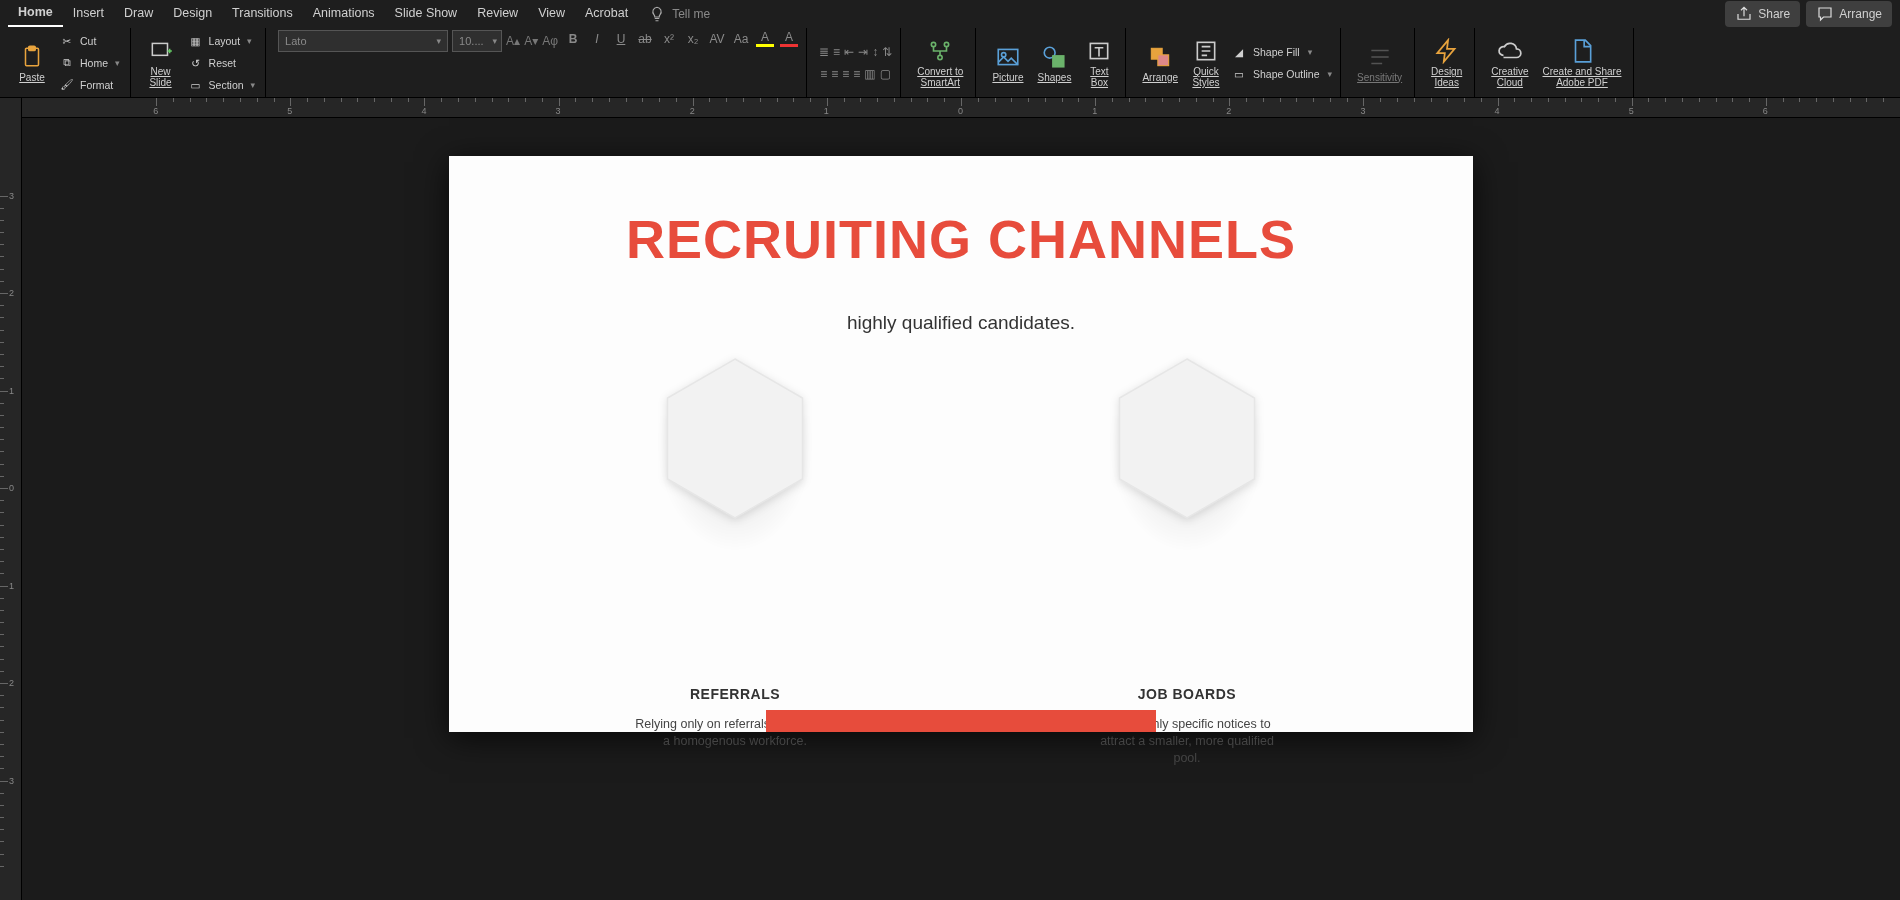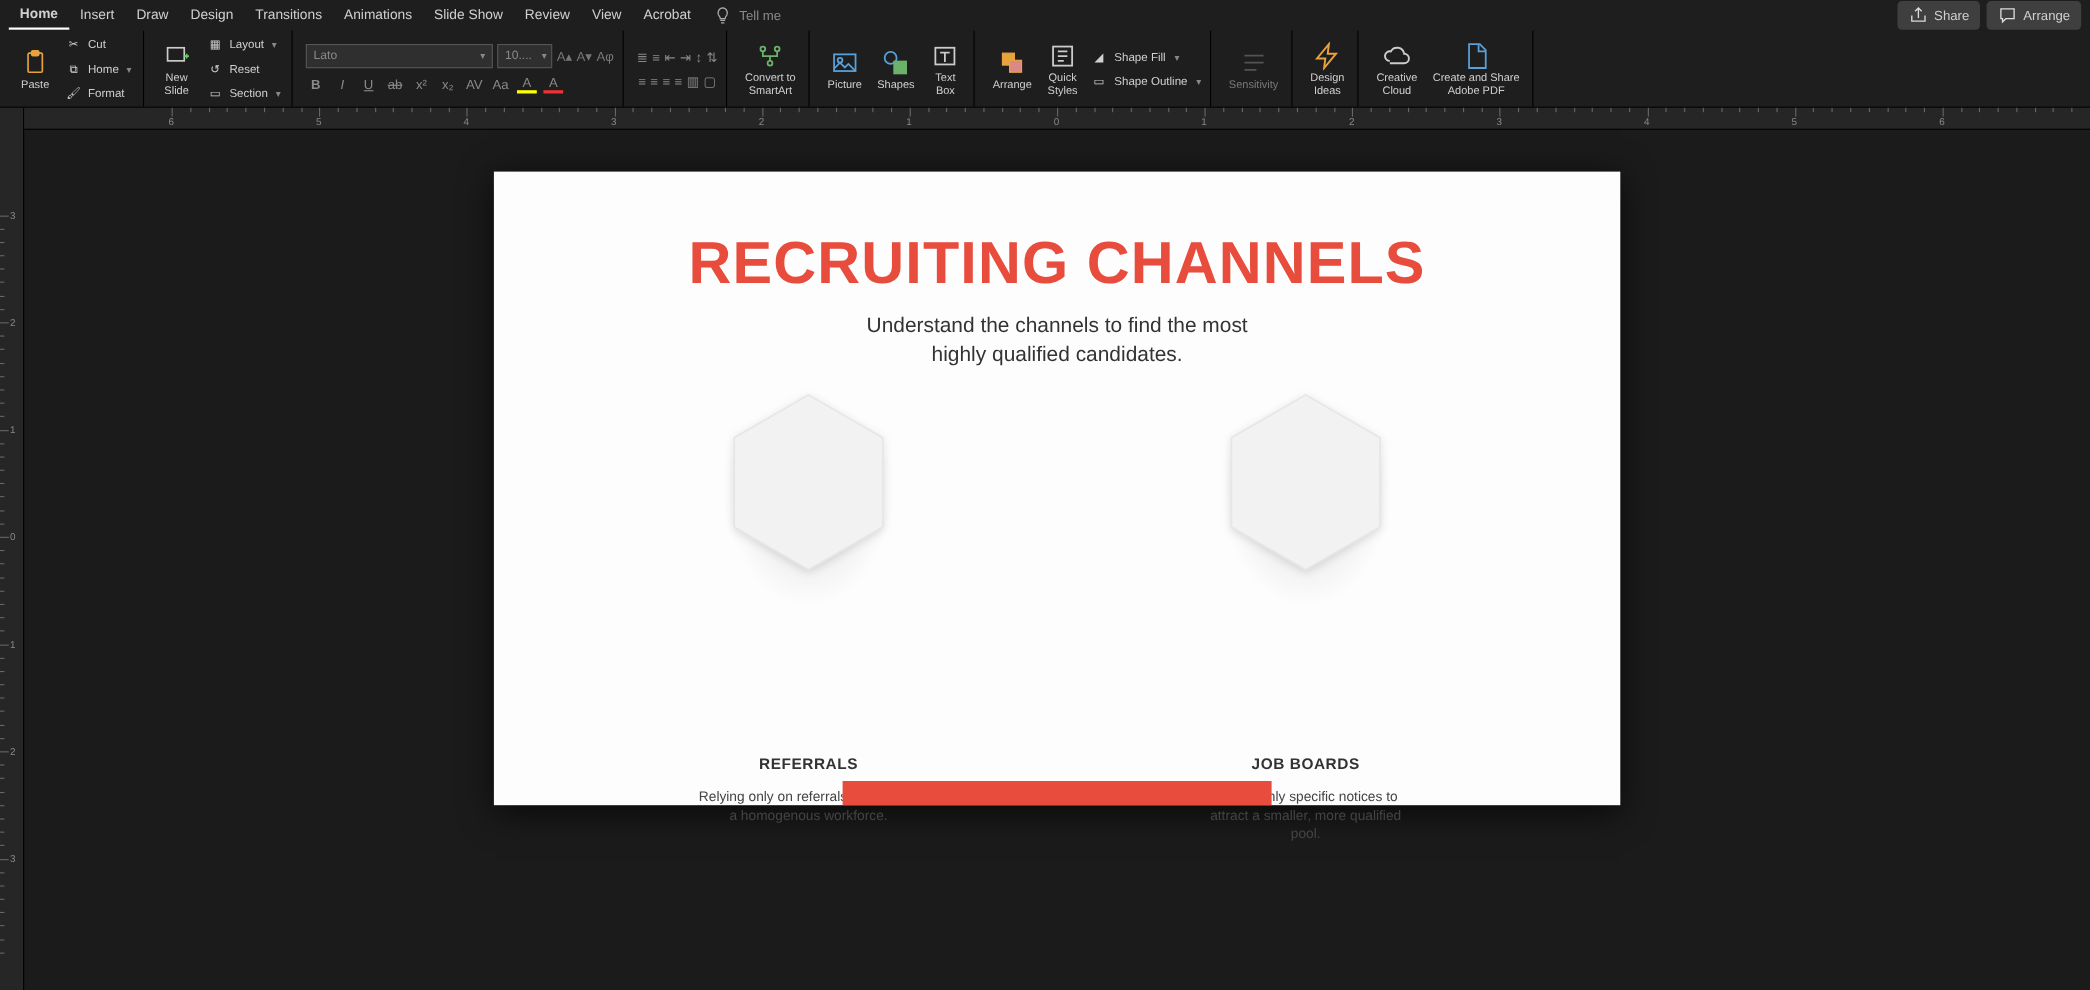--- a/index.html
+++ b/index.html
@@ -43,21 +43,21 @@
   .ribbon{
     display:flex;align-items:stretch;height:70px;
     background:var(--bg);border-bottom:1px solid #000;
     padding:0 6px;gap:4px;
   }
   .group{
     display:flex;align-items:center;padding:2px 8px;gap:6px;
     border-right:1px solid #000;
   }
   .vstack{display:flex;flex-direction:column;align-items:center;justify-content:center;gap:1px;cursor:pointer;padding:0 4px;}
-  .vstack .lbl{font-size:10px;color:var(--txt);text-align:center;line-height:1.1;white-space:pre;}
+  .vstack .lbl{font-size:10px;color:var(--txt);text-align:center;line-height:1.1;white-space:pre;text-decoration:underline;}
   .mini{display:flex;flex-direction:column;gap:2px;}
   .mini .row{display:flex;align-items:center;gap:4px;font-size:10.5px;color:var(--txt);cursor:pointer;padding:1px 2px;}
   .icn{width:18px;height:18px;display:inline-flex;align-items:center;justify-content:center;}
   .icn svg{width:18px;height:18px;}
   .bigicn{width:28px;height:28px;display:inline-flex;align-items:center;justify-content:center;}
   .bigicn svg{width:26px;height:26px;}
   .dd{border:1px solid #555;background:#2f2f2f;color:var(--txt-dim);height:22px;display:flex;align-items:center;padding:0 6px;font-size:11px;gap:6px;}
   .dd.wide{width:170px;justify-content:space-between;}
   .dd.narrow{width:50px;justify-content:space-between;}
   .tbtns{display:flex;flex-wrap:wrap;gap:4px 6px;align-items:center;color:var(--txt-dim);}
@@ -206,21 +206,21 @@
           <span>Reset</span>
         </div>
       <div class="row">
           <span class="icn">▭</span>
           <span>Section</span>
           <span class="chev">▾</span>
         </div>
     </div>
   </div>
 
-  <div class="group" style="flex-direction:column;gap:6px;align-items:flex-start;justify-content:center;">
+  <div class="group" style="flex-direction:row;gap:6px;align-items:flex-start;justify-content:center;">
     <div style="display:flex;gap:4px;align-items:center;">
       <div class="dd wide">
           <span>Lato</span>
           <span class="chev">▾</span>
         </div>
       <div class="dd narrow">
           <span>10....</span>
           <span class="chev">▾</span>
         </div>
       <span style="color:#777;cursor:pointer;">A▴</span>
@@ -570,21 +570,21 @@
         <div class="mark" style="left: 1794.16px;"></div>
         <div class="mark" style="left: 1810.93px;"></div>
         <div class="mark" style="left: 1827.7px;"></div>
         <div class="mark" style="left: 1844.46px;"></div>
         <div class="mark" style="left: 1861.23px;"></div>
       </div>
     <div class="canvas">
       <div class="slide">
         <h1>RECRUITING CHANNELS</h1>
         <div class="sub">
-          <span>Understand the channels to find the most</span><br>
+          <br>
           <span>highly qualified candidates.</span>
         </div>
         <div class="hexrow">
           <div class="hexcol">
             <div class="hexwrap">
                 <div class="shadow"></div>
               <div class="hex"><svg viewBox="0 0 100 110">
                     <polygon points="50,2 95,28 95,82 50,108 5,82 5,28" fill="#f2f2f2" stroke="#e6e6e6"></polygon>
                   </svg></div>
             </div>

